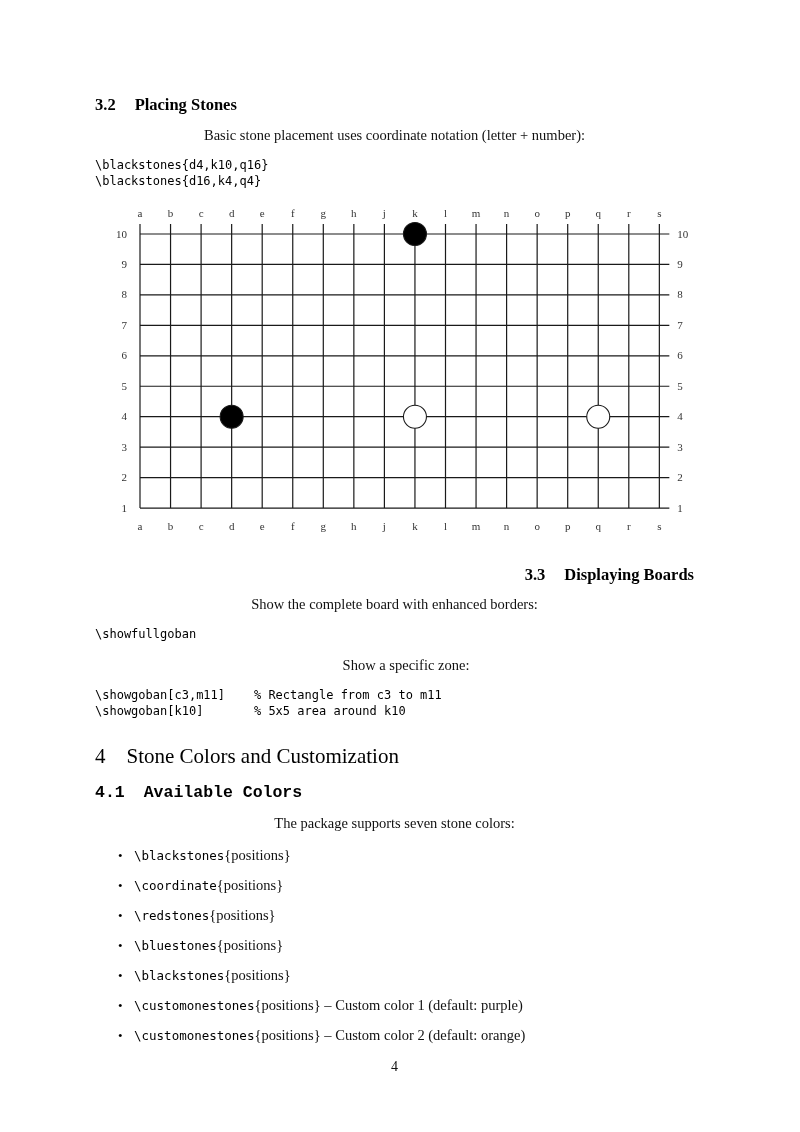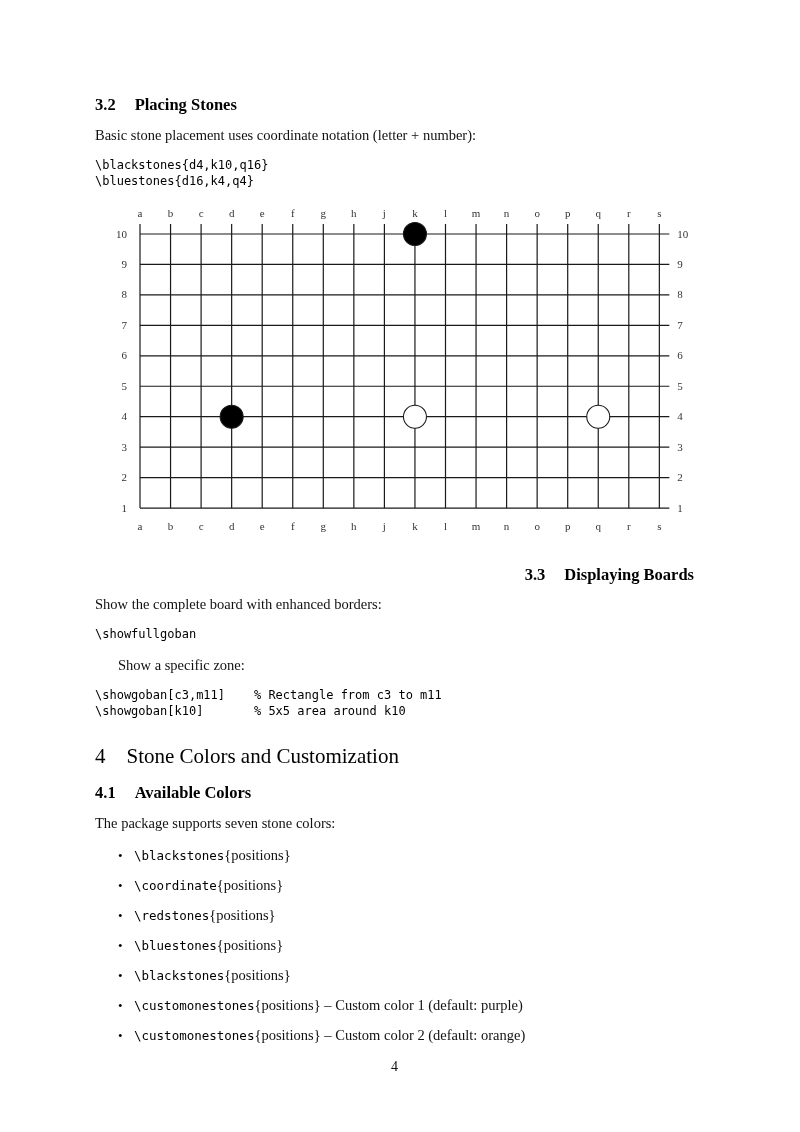--- a/index.html
+++ b/index.html
@@ -20,25 +20,25 @@
     font-size: 16.5px; font-weight: bold; margin: 0;
     line-height: 1.2; color: #000;
   }
   h3.subsec .sec-num { display: inline-block; margin-right: 19px; }
   h2.sec {
     font-size: 21px; font-weight: normal; margin: 24px 0 0 0;
     line-height: 1.2; color: #000;
   }
   h2.sec .sec-num { display: inline-block; margin-right: 21px; }
   #sec-3-3 { margin-top: 25px; text-align: right; }
-  #sec-4-1 { margin-top: 14px; }
+  #sec-4-1 { margin-top: 14px; font-family: Liberation Mono, monospace; }
 
   
   p.body-text {
-    font-size: 14.5px; line-height: 1.3; margin: 11px 0 0 0;
+    font-size: 14.5px; line-height: 1.3; margin: 11px 0 0 0; text-align: center;
   }
   p.indented { padding-left: 23px; margin-top: 13px; }
 
   
   pre.code {
     font-family: "DejaVu Sans Mono", "Liberation Mono", monospace;
     font-size: 12px; line-height: 16.5px;
     margin: 12px 0 0 0; white-space: pre; color: #000;
   }
 
@@ -75,21 +75,21 @@
 <body>
 
 <div class="page">
 
   <h3 class="subsec" id="sec-3-2">
     <span class="sec-num">3.2</span><span>Placing Stones</span>
   </h3>
 
   <p class="body-text">Basic stone placement uses coordinate notation (letter + number):</p>
 
-  <pre class="code"><div>\blackstones{d4,k10,q16}</div><div>\bluestones{d16,k4,q4}</div></pre>
+  <pre class="code"><div>\blackstones{d4,k10,q16}</div><div>\blackstones{d16,k4,q4}</div></pre>
 
   <div class="board-wrap">
     <svg class="goban" width="610" height="340" viewBox="0 0 610 340" xmlns="http://www.w3.org/2000/svg">
         <line x1="45" y1="24" x2="45" y2="308.05" stroke="#1a1a1a" stroke-width="1.2"></line>
         <text x="45" y="17" text-anchor="middle" class="blabel">a</text>
         <text x="45" y="330.05" text-anchor="middle" class="blabel">a</text>
         <line x1="75.55" y1="24" x2="75.55" y2="308.05" stroke="#1a1a1a" stroke-width="1.2"></line>
         <text x="75.55" y="17" text-anchor="middle" class="blabel">b</text>
         <text x="75.55" y="330.05" text-anchor="middle" class="blabel">b</text>
         <line x1="106.1" y1="24" x2="106.1" y2="308.05" stroke="#1a1a1a" stroke-width="1.2"></line>

